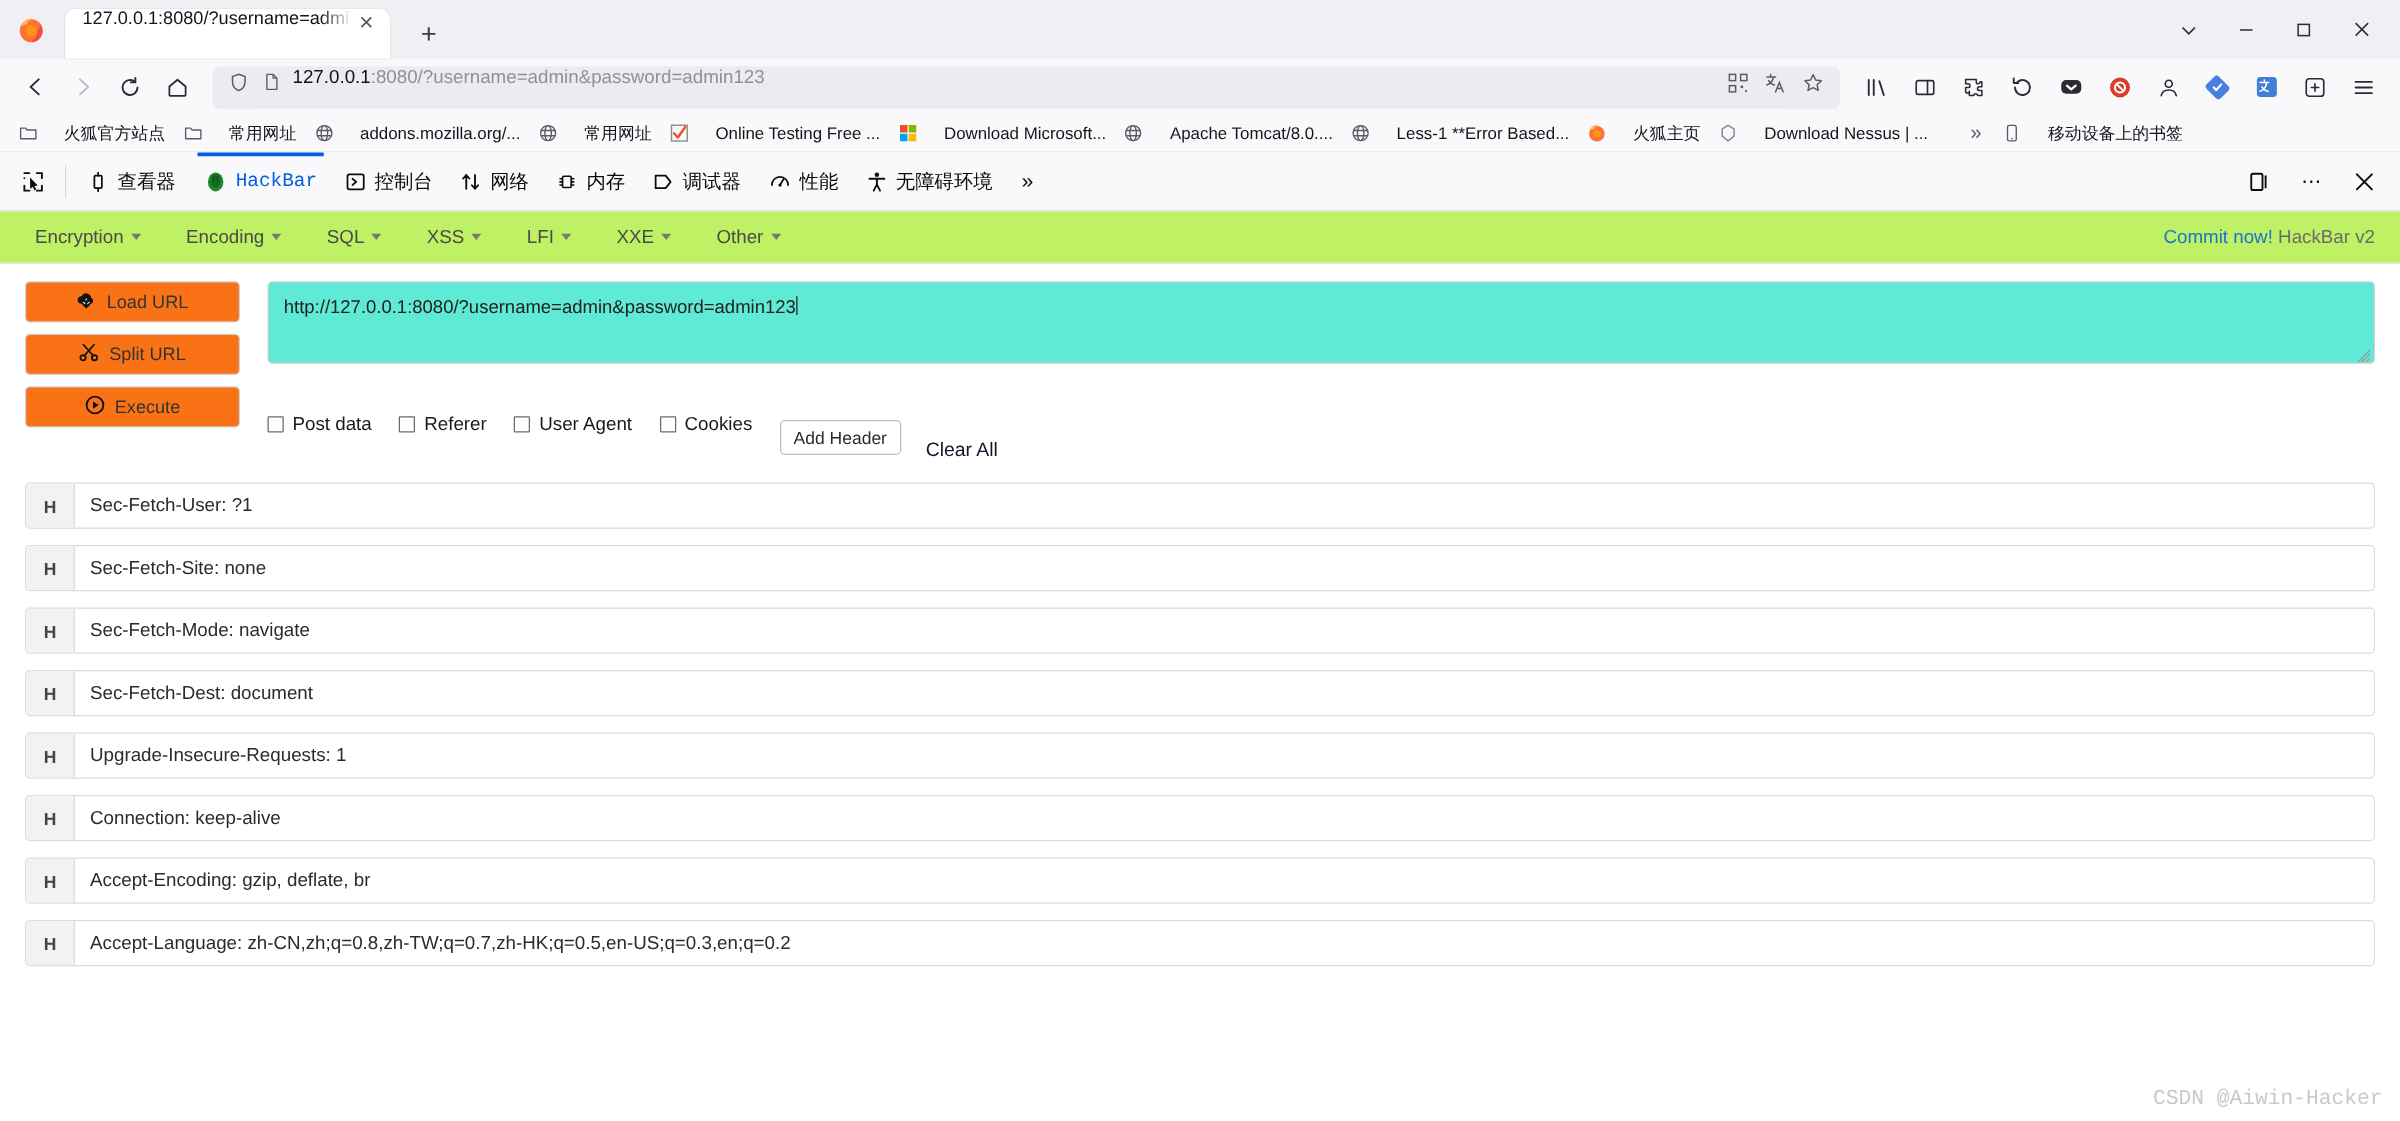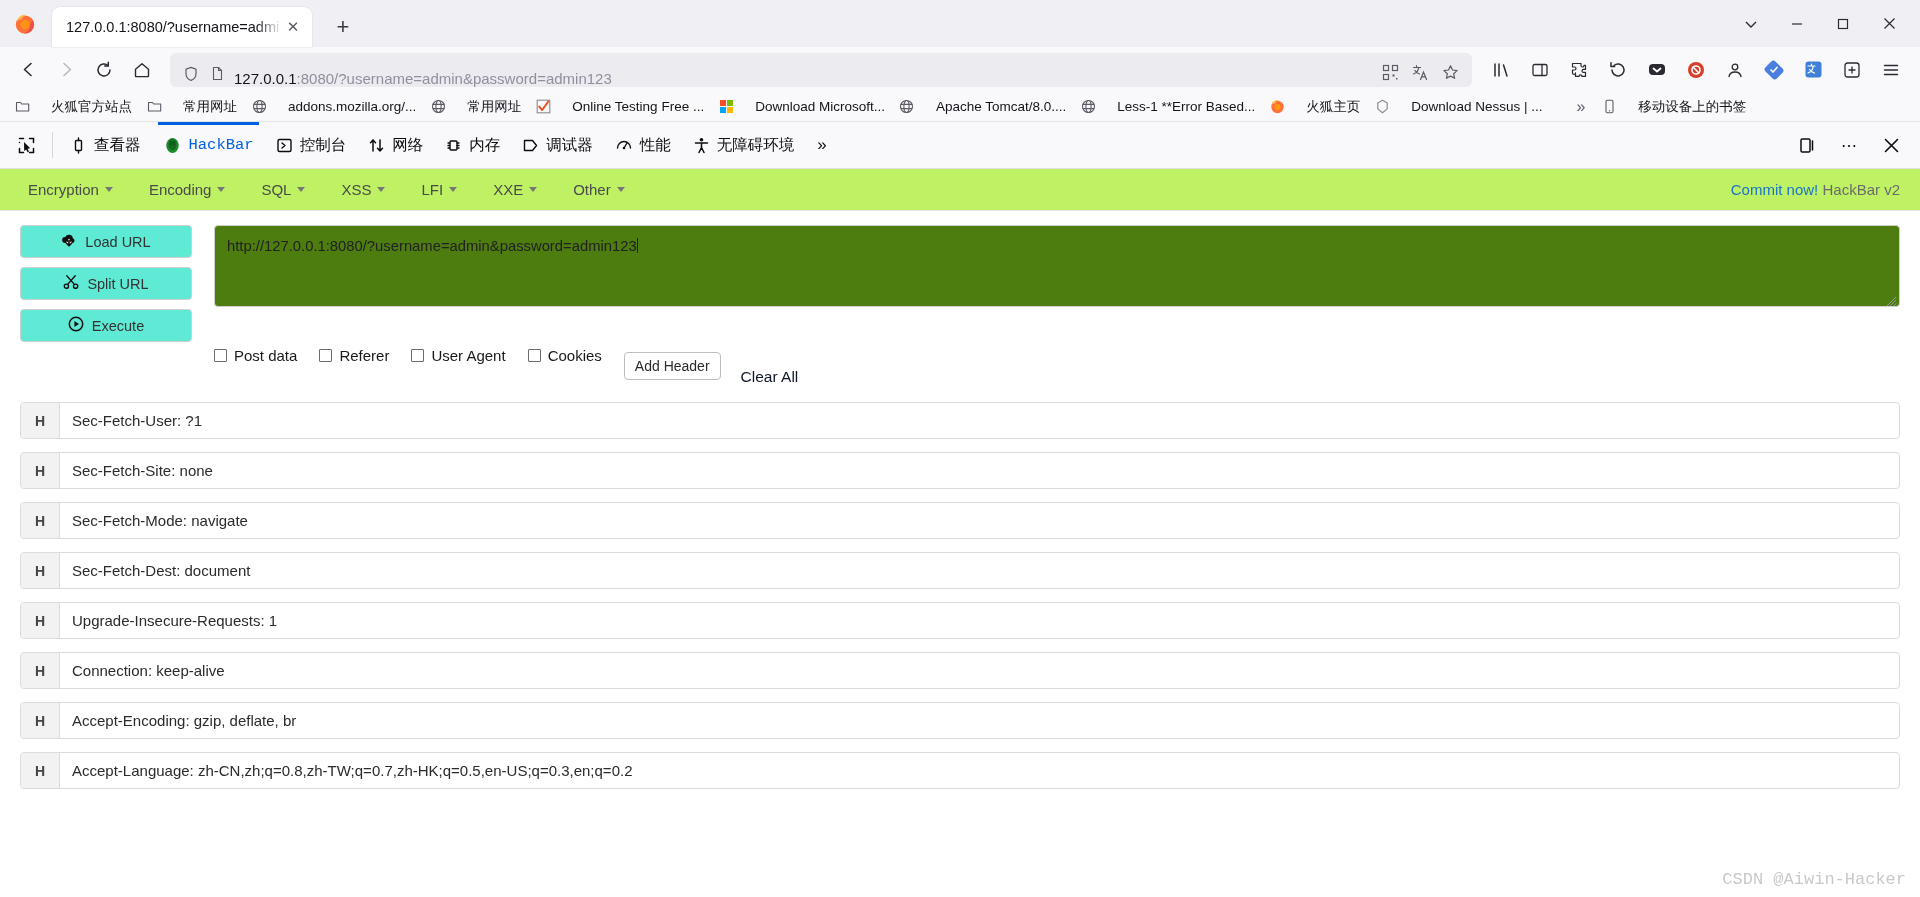--- a/index.html
+++ b/index.html
@@ -28,21 +28,21 @@
     flex: 0 0 auto;
   }
   .ff-logo svg { display:block; }
   .tab {
     height: 40px;
     min-width: 260px;
     max-width: 290px;
     background: #ffffff;
     border-radius: 8px 8px 0 0;
     display: flex;
-    align-items: center;
+    align-items: flex-start;
     padding: 0 8px 0 14px;
     margin-left: 10px;
     position: relative;
     box-shadow: 0 0 0 0.5px rgba(0,0,0,.08);
   }
   .tab-title {
     font-size: 14.5px;
     color: #15141a;
     white-space: nowrap;
     overflow: hidden;
@@ -89,21 +89,21 @@
     color: #5b5b66;
     border-radius: 5px;
   }
   .navbtn.disabled { color: #b9b9c0; }
   .urlbar {
     flex: 1 1 auto;
     height: 34px;
     background: #ececf0;
     border-radius: 6px;
     display: flex;
-    align-items: flex-end;
+    align-items: flex-start;
     margin: 0 8px;
     padding: 0 8px;
   }
   .urlbar .shield, .urlbar .pageicon {
     width: 26px; height: 26px;
     display:flex; align-items:center; justify-content:center;
     color:#5b5b66;
   }
   .urltext {
     flex: 1 1 auto;
@@ -266,38 +266,38 @@
   .hb-commit .cblue { color: #1a73cc; }
   .hb-commit .cgray { color: #6b6b6b; }
 
   .hb-body { padding: 14px 20px 0 20px; }
   .hb-top { display: flex; gap: 22px; }
   .hb-btncol { width: 172px; flex: 0 0 172px; display:flex; flex-direction:column; gap:9px; }
   .hb-btn {
     height: 33px;
     border: 1px solid #cfcfcf;
     border-radius: 4px;
-    background: #5eead4;
+    background: #f97316;
     display: flex; align-items: center; justify-content: center;
     gap: 8px;
     font-size: 14.5px;
     color: #333;
   }
   .hb-right { flex: 1 1 auto; min-width: 0; }
   .hb-textarea {
     width: 100%;
-    height: 82px;
+    height: 66px;
     border: 1px solid #cfcfcf;
     border-radius: 4px;
     padding: 9px 12px;
     font-size: 14.8px;
     line-height: 1.5;
     color: #222;
     position: relative;
-    background: #4d7c0f;
+    background: #5eead4;
     overflow: hidden;
   }
   .hb-textarea .caret-bar {
     display:inline-block; width:1px; height:15px;
     background:#222; vertical-align:-2px;
   }
   .resize-grip {
     position:absolute; right:2px; bottom:2px;
     width:12px; height:12px;
   }

